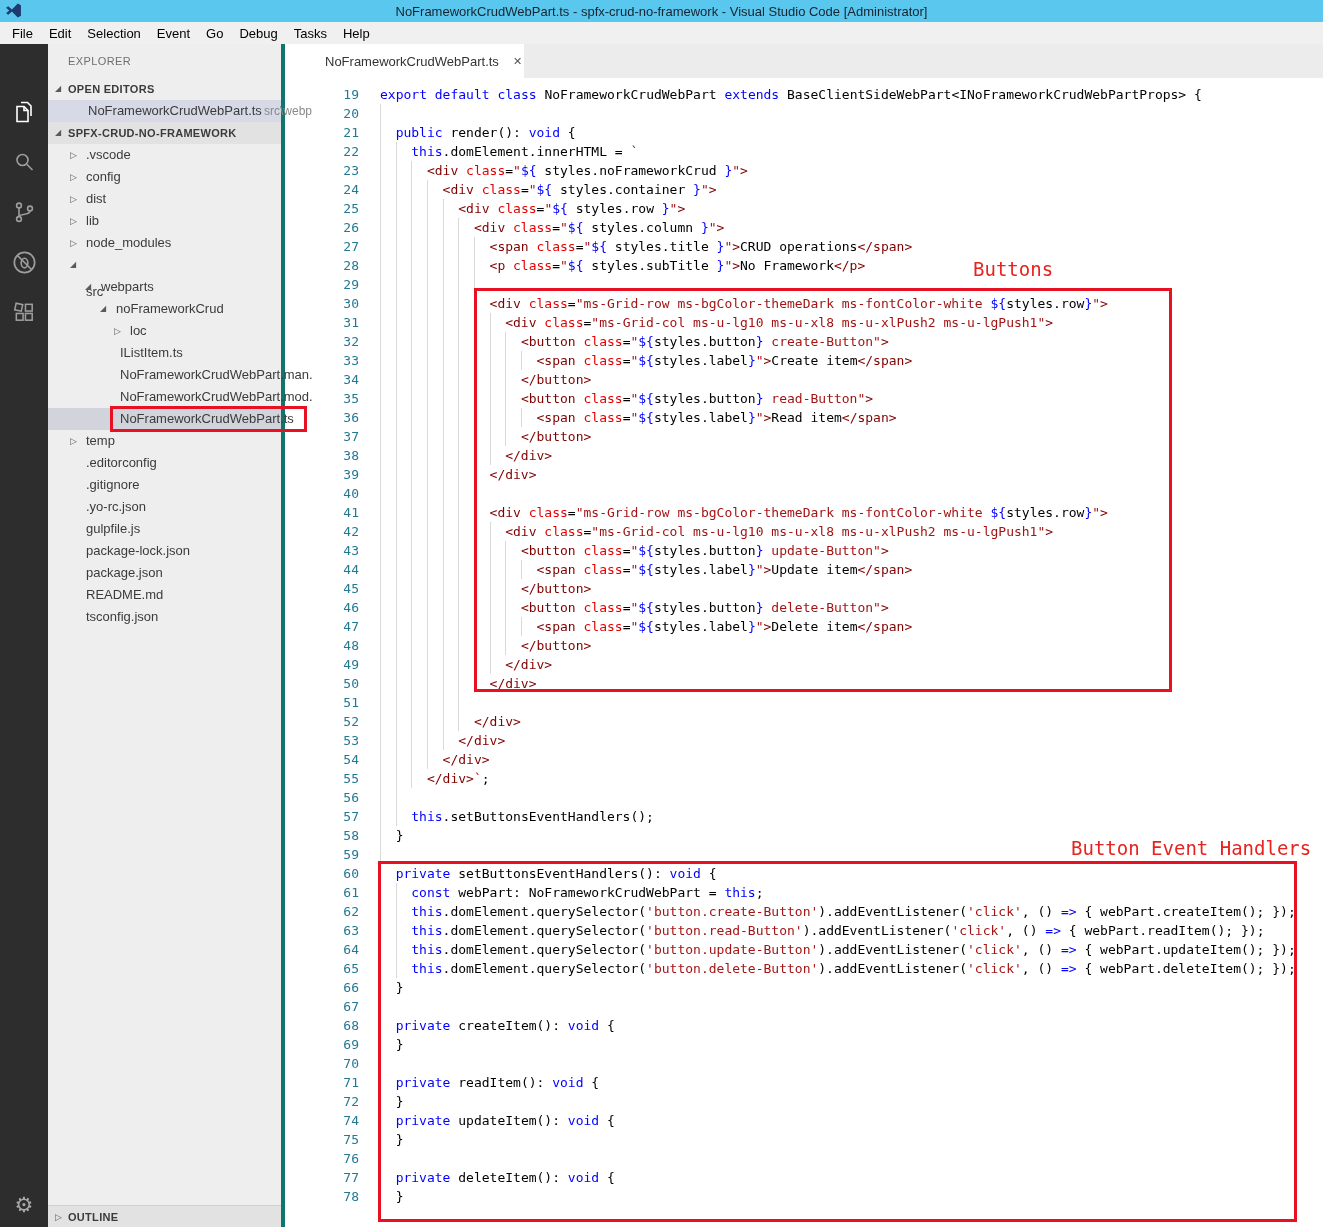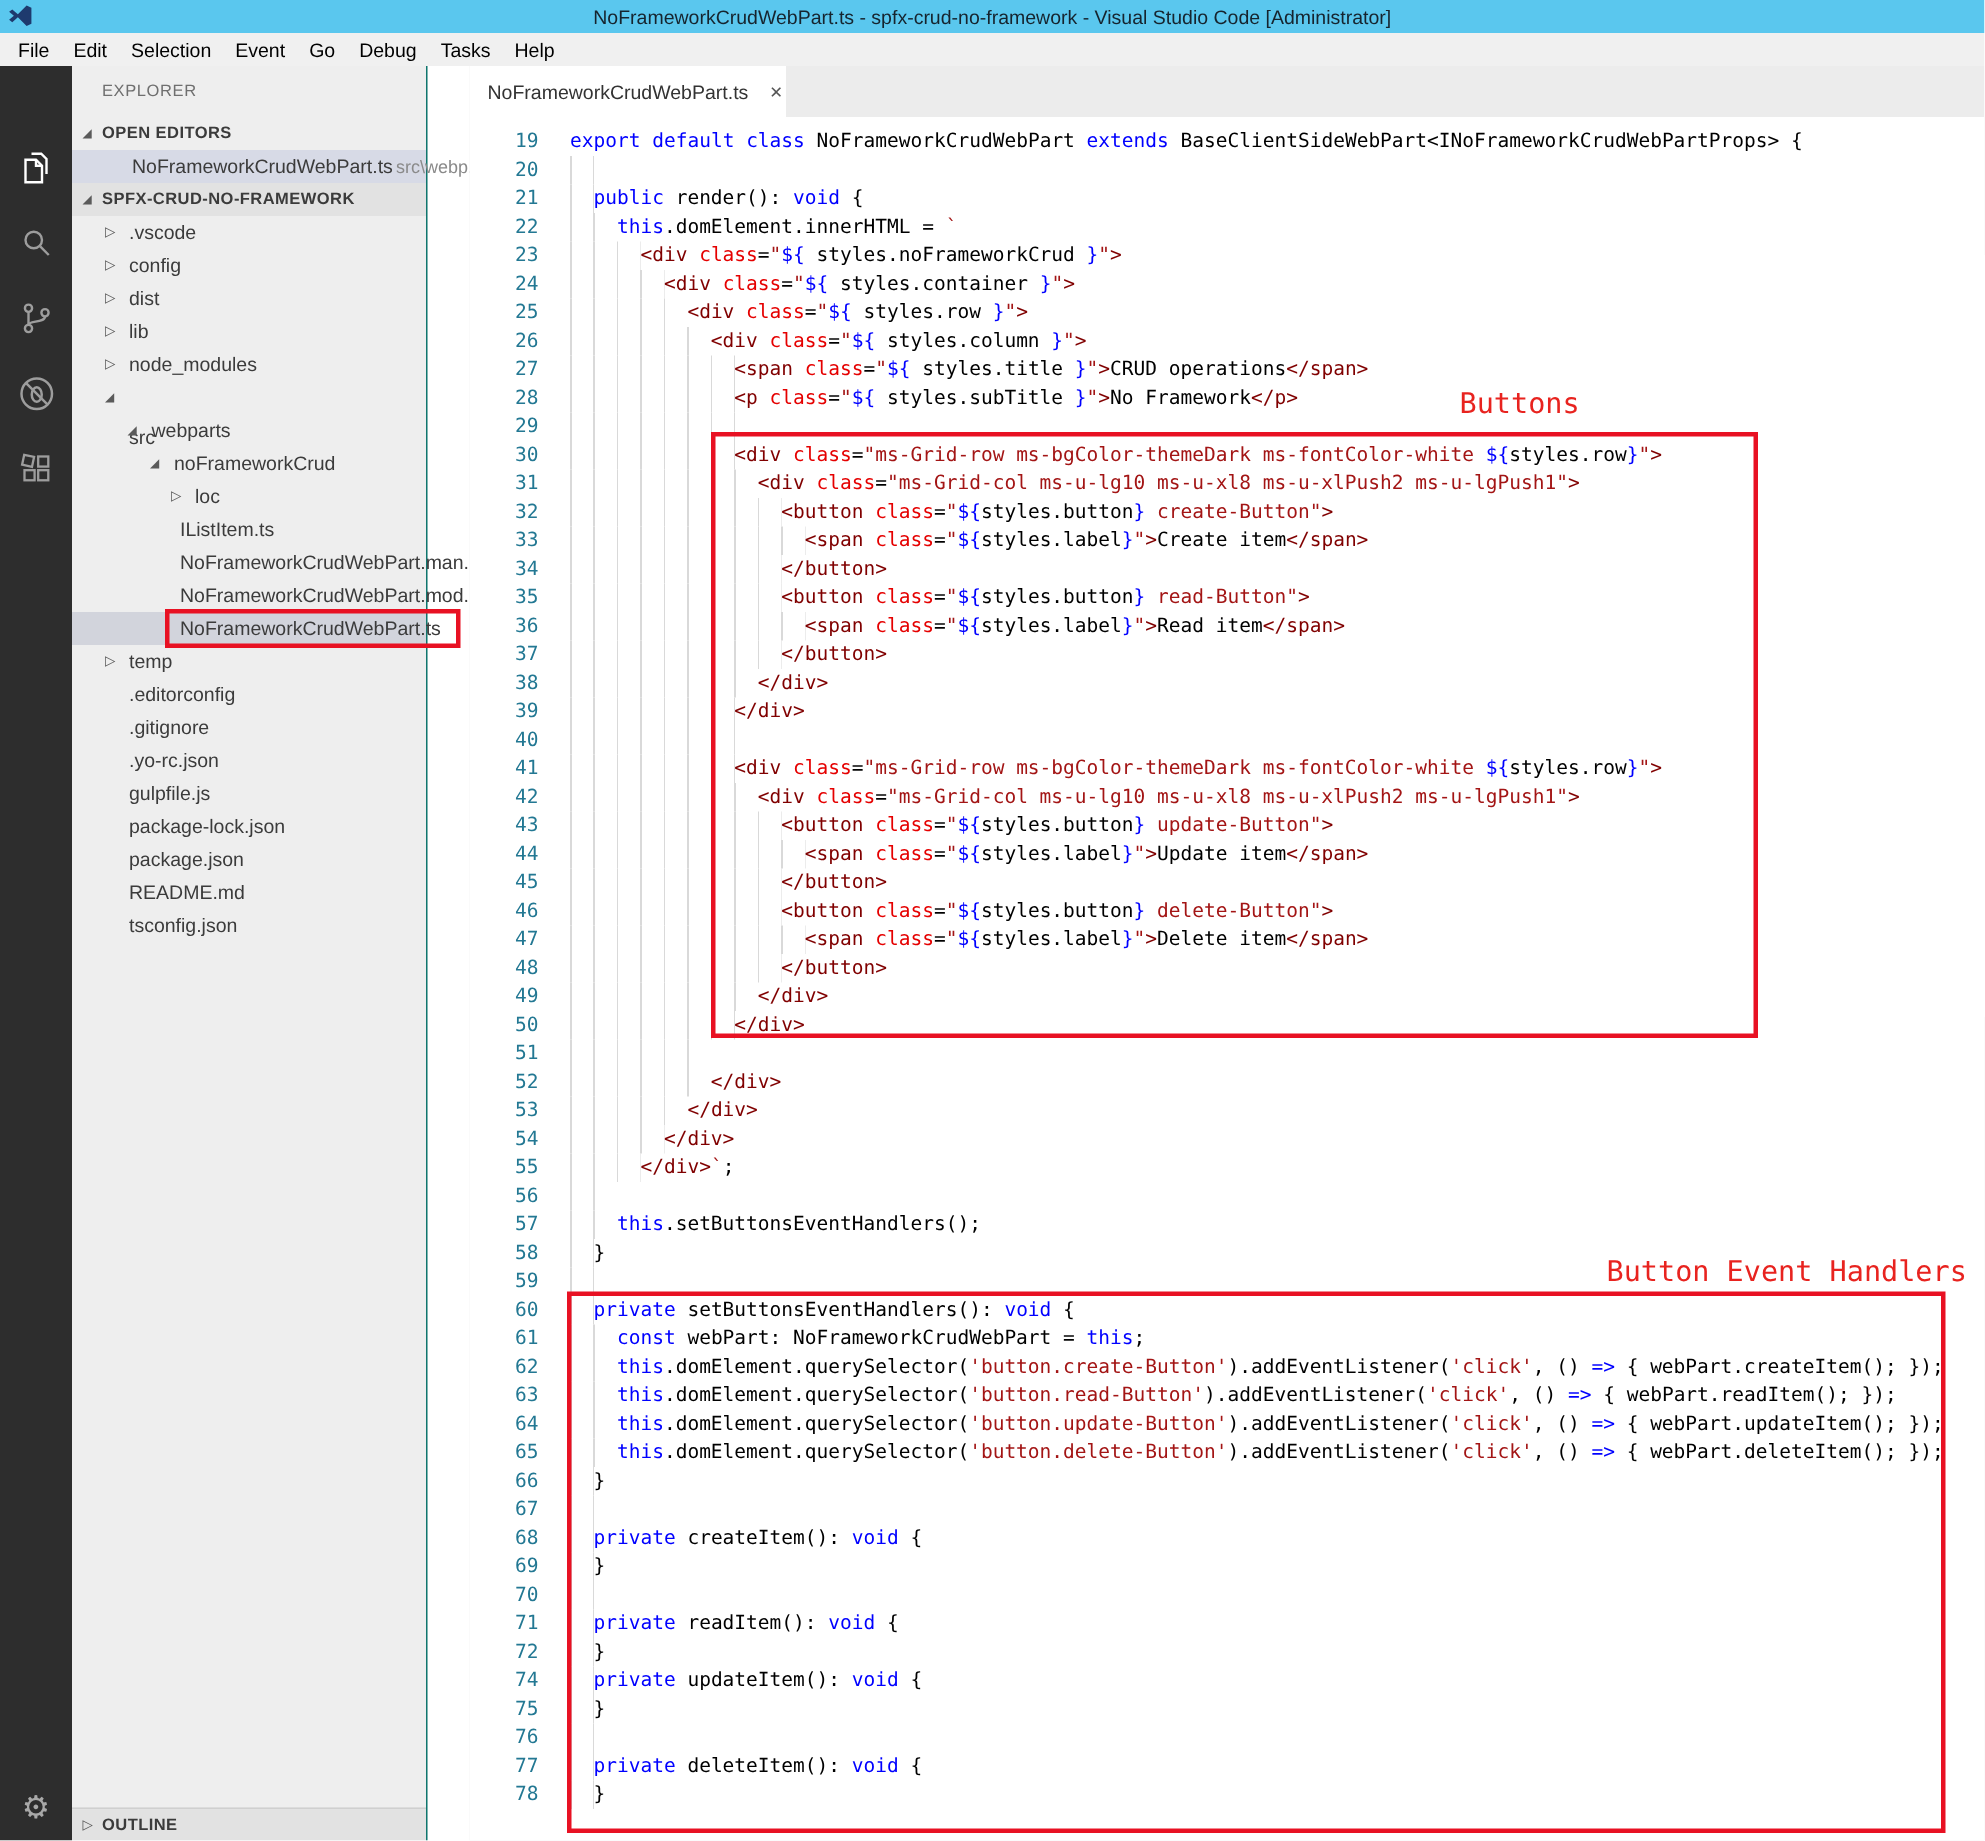--- a/index.html
+++ b/index.html
@@ -20,21 +20,21 @@
   
   .activitybar { position:absolute; left:0; top:44px; width:48px; height:1183px; background:#2d2d2d; }
   .act-icon { position:absolute; left:0; width:48px; height:48px; display:flex; align-items:center; justify-content:center; }
   .act-icon svg { stroke:#9d9d9d; fill:none; stroke-width:1.6; }
   .act-icon.active svg { stroke:#ffffff; }
   .gear { position:absolute; left:0; bottom:10px; width:48px; text-align:center; font-size:21px; color:#a8a8a8;
           font-family:"DejaVu Sans", sans-serif; }
 
   
   .sidebar { position:absolute; left:48px; top:44px; width:237px; height:1183px; background:#eeeeee;
-             border-right:1px solid #0f766e; font-size:13px; color:#3b3b3b; }
+             border-right:4px solid #0f766e; font-size:13px; color:#3b3b3b; }
   .sb-title { height:34px; line-height:34px; padding-left:20px; font-size:11px; color:#6f6f6f; letter-spacing:.4px; }
   .sb-header { height:22px; line-height:22px; font-size:11px; font-weight:bold; color:#3b3b3b; position:relative; }
   .sb-header .tw { position:absolute; left:7px; top:0; font-family:"DejaVu Sans", sans-serif; font-size:8px; color:#5a5a5a; }
   .sb-header .hl { position:absolute; left:20px; top:0; letter-spacing:.3px; }
   .sb-header.shaded { background:#e2e2e2; }
   .oe-item { height:22px; line-height:22px; position:relative; white-space:nowrap; }
   .oe-item.selected { background:#d7dae6; }
   .oe-item .nm { position:absolute; left:40px; }
   .oe-item .dt { position:absolute; left:216px; color:#8a8a8a; font-size:12px; }
   .tree { position:relative; }

